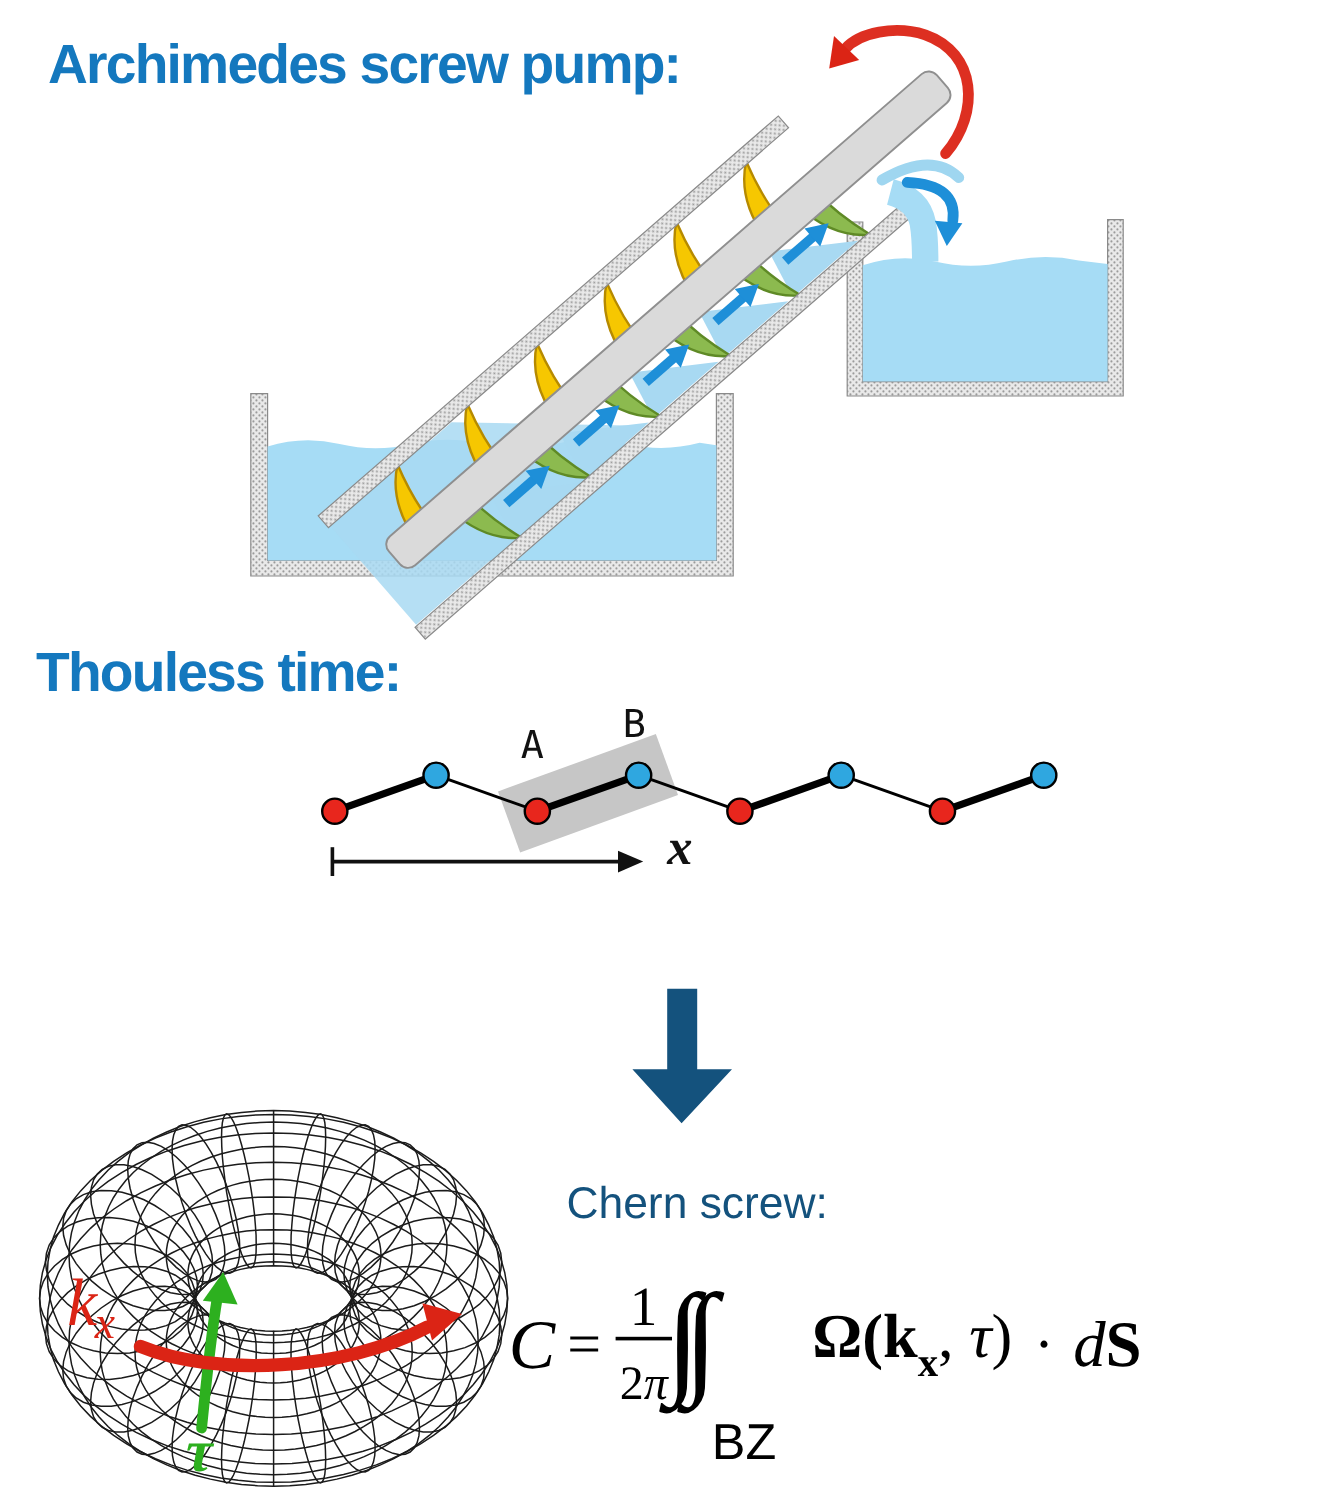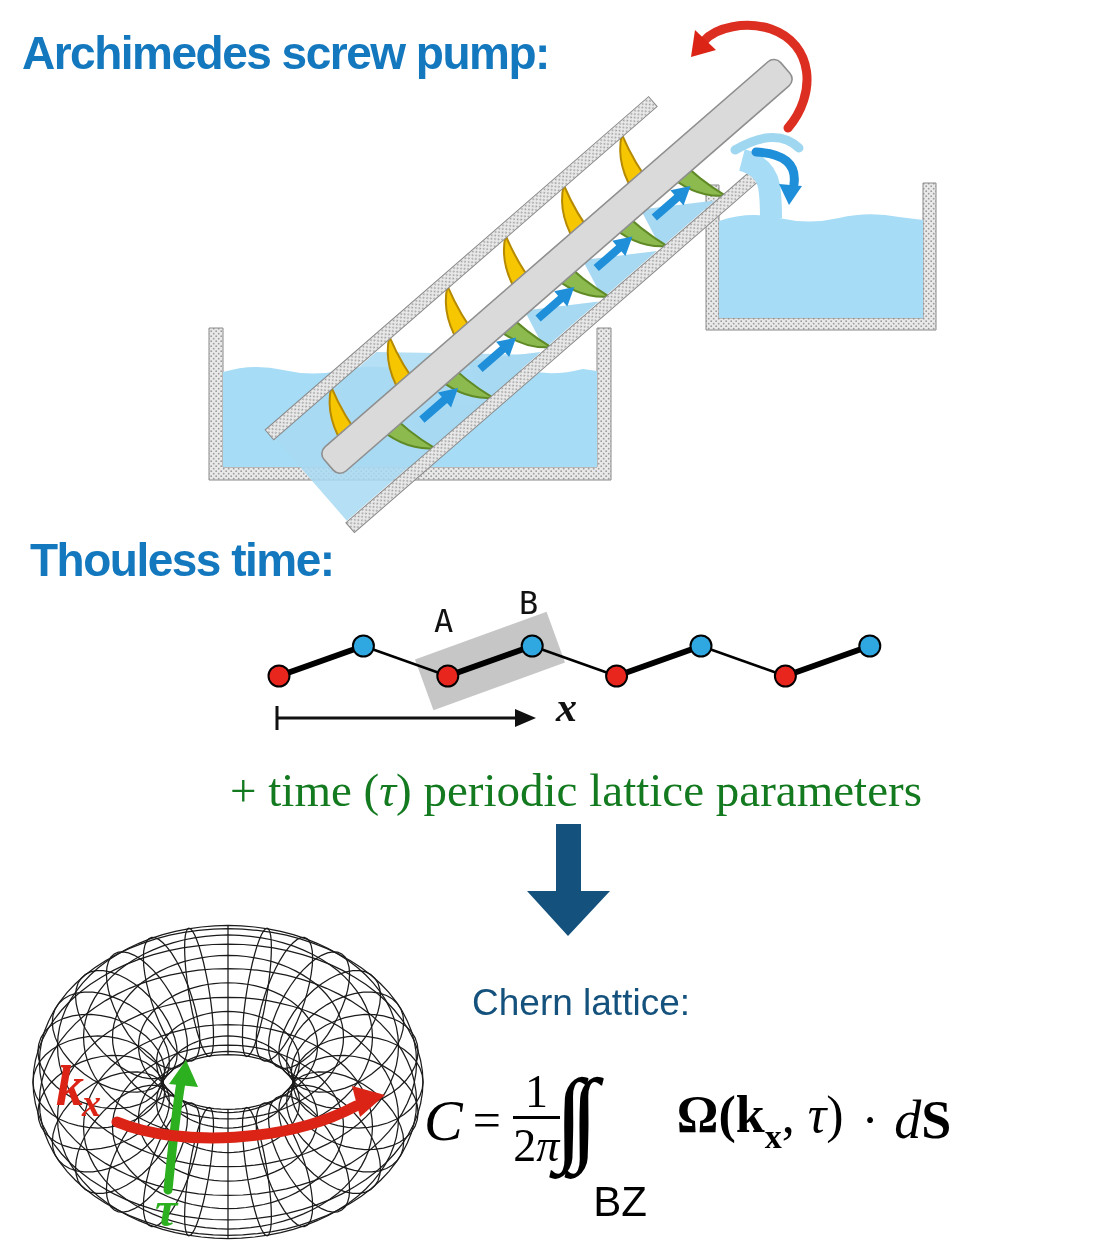--- a/index.html
+++ b/index.html
@@ -1,53 +1,53 @@
 <!DOCTYPE html>
 <html style="--title-blue: #1478BE; --dark-blue: #14527D; --green-text: #137A20; --red: #DB2415; --arrow-green: #2DB01F; --site-a: #E8261D; --site-b: #2FA7E0; --water: #A6DCF5; --tube-water: #A8D9F2; --blade-yellow: #F6C701; --blade-yellow-edge: #B68A00; --blade-green: #8CBA4F; --blade-green-edge: #5F8A26; --flow-blue: #1E8FD8; --light-flow-blue: #9FD6F0; --shaft-gray: #DADADA; --cell-gray: #C6C6C6; --mesh-black: #1B1B1B;"><head>
 <meta charset="utf-8">
 <style>
   html,body{margin:0;padding:0;background:#fff;}
   .page{position:relative;width:1104px;height:1256px;background:#fff;overflow:hidden;
         font-family:"Liberation Sans",sans-serif;}
   .abs{position:absolute;}
   .title{font-weight:bold;font-size:46px;letter-spacing:-1.5px;color:var(--title-blue);white-space:nowrap;}
-  #title1{left:22px;top:26px;}
+  #title1{left:40px;top:26px;}
   #title2{left:30px;top:533px;}
   .site-label{font-family:"DejaVu Sans Mono",monospace;font-size:32px;color:#111;}
   #a-label{left:434px;top:602px;}
   #b-label{left:519px;top:584px;}
   #x-label{left:556px;top:683px;font-family:"Liberation Serif",serif;font-style:italic;
            font-weight:bold;font-size:42px;color:#111;}
   .caption{left:576px;top:763px;transform:translateX(-50%);white-space:nowrap;
            font-family:"Liberation Serif",serif;font-size:47px;color:var(--green-text);}
   .caption .tau-inline{font-style:italic;}
   #chern-label{left:472px;top:982px;font-size:37px;color:var(--dark-blue);letter-spacing:0;}
   
   .formula{left:424px;top:1040px;height:160px;display:flex;align-items:center;
            font-family:"Liberation Serif",serif;color:#000;}
   .f-C{font-style:italic;font-size:58px;margin-right:10px;}
   .f-eq{font-size:50px;margin-right:12px;}
   .frac{display:inline-flex;flex-direction:column;align-items:center;margin-right:10px;}
   .frac .num{font-size:46px;line-height:1.05;padding:0 12px;border-bottom:3px solid #000;}
-  .frac .den{font-size:46px;line-height:1.1;padding-top:2px;}
+  .frac .den{font-size:40px;line-height:1.1;padding-top:14px;}
   .frac .den .pi{font-style:italic;}
   .iint{font-size:104px;letter-spacing:-0.42em;padding-right:0.32em;line-height:0.9;
         transform:translateY(-4px);}
   .bz{font-family:"Liberation Sans",sans-serif;font-size:42px;align-self:flex-end;
       transform:translate(-10px,26px);margin-right:20px;}
   .f-main{font-size:52px;white-space:nowrap;}
   .f-main .bold{font-weight:bold;}
   .f-main .ksub{font-weight:bold;font-size:34px;vertical-align:-16px;}
   .f-main .tau-i{font-style:italic;}
   .f-dot{font-size:50px;margin:0 16px 0 18px;}
   .f-d{font-style:italic;font-size:54px;}
   .f-S{font-weight:bold;font-size:54px;}
   
   #kx-label{left:56px;top:1058px;color:var(--red);font-family:"Liberation Serif",serif;
-            font-style:italic;font-weight:bold;font-size:56px;line-height:1;}
+            font-style:italic;font-weight:normal;font-size:56px;line-height:1;}
   #kx-label .sub{font-size:38px;vertical-align:-0.30em;margin-left:-2px;}
   #tau-label{left:155px;top:1184px;color:var(--arrow-green);font-family:"Liberation Serif",serif;
              font-style:italic;font-weight:bold;font-size:50px;line-height:1;}
   
   .water{fill:var(--water);}
   .tubewater{fill:var(--tube-water);}
   .rail{fill:url(#hatch);stroke:#8a8a8a;stroke-width:1;}
   .shaft{fill:var(--shaft-gray);stroke:#8f8f8f;stroke-width:1.6;}
   .cell{fill:var(--cell-gray);}
 </style>
@@ -217,25 +217,22 @@
   </svg>
 
   <div id="title1" class="abs title">Archimedes screw pump:</div>
 
   <div id="title2" class="abs title">Thouless time:</div>
 
   <div id="a-label" class="abs site-label">A</div>
   <div id="b-label" class="abs site-label">B</div>
   <div id="x-label" class="abs">x</div>
 
-  <div class="abs caption">
-    <span>+ time (</span><span class="tau-inline">τ</span><span>) periodic lattice parameters</span>
-  </div>
-
-  <div id="chern-label" class="abs">Chern lattice:</div>
+
+  <div id="chern-label" class="abs">Chern screw:</div>
 
   <div class="abs formula">
     <span class="f-C">C</span>
     <span class="f-eq">=</span>
     <span class="frac">
       <span class="num">1</span>
       <span class="den"><span>2</span><span class="pi">π</span></span>
     </span>
     <span class="iint">∫∫</span>
     <span class="bz">BZ</span>

